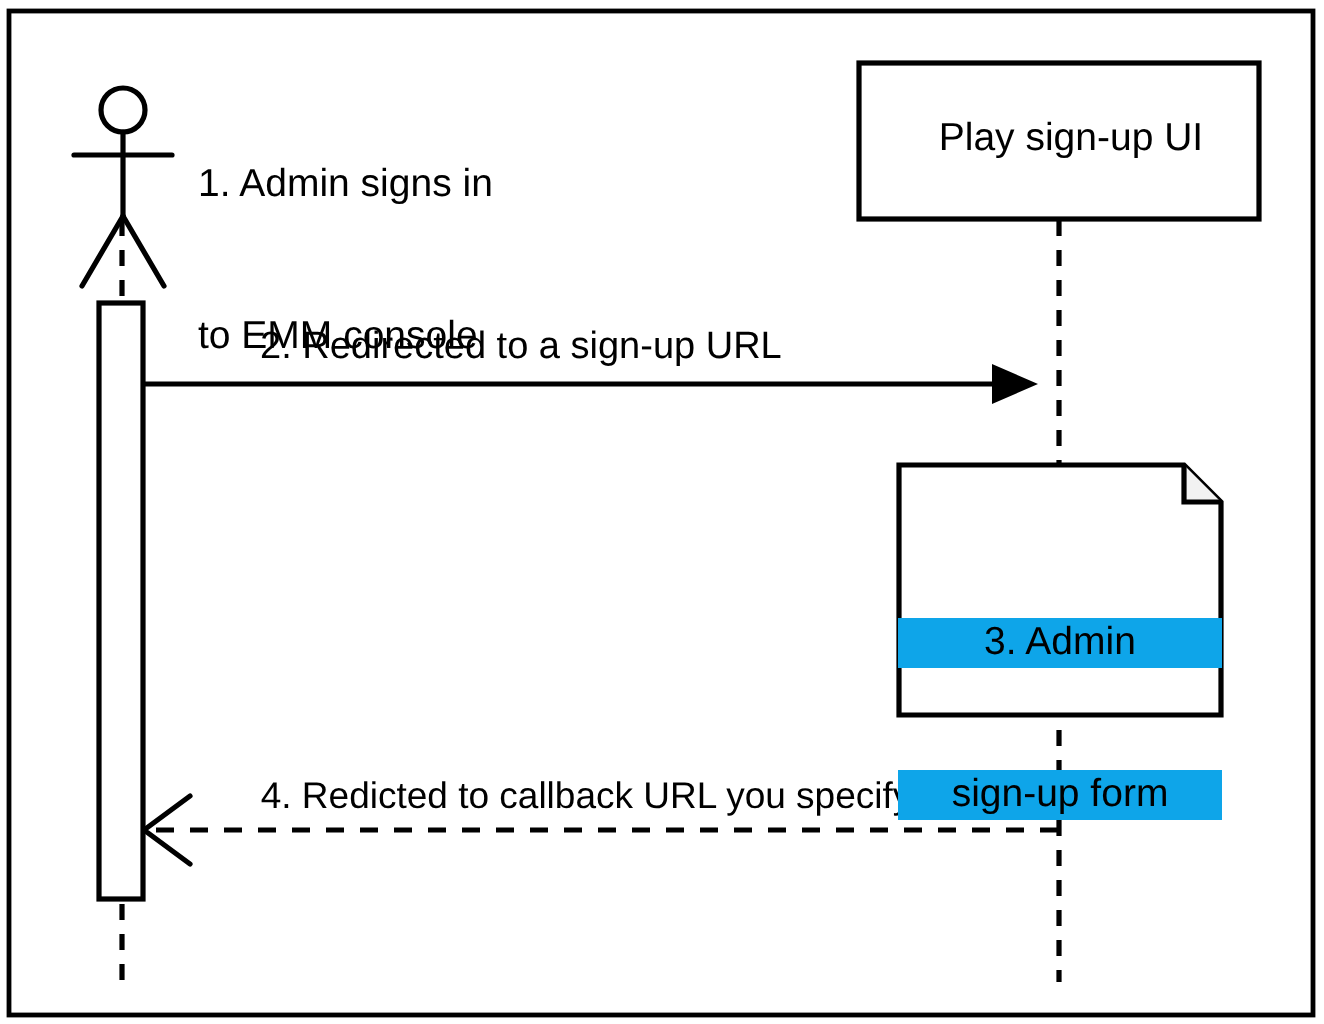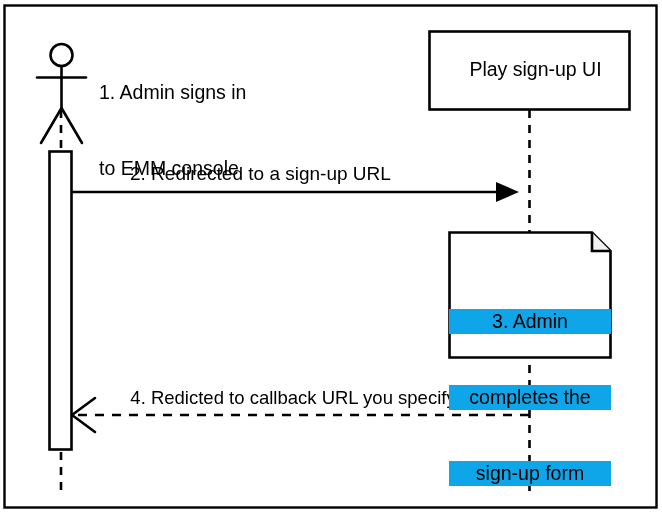--- a/index.html
+++ b/index.html
@@ -130,17 +130,16 @@
   </div>
 
   <div class="txt participant-label">Play sign-up UI</div>
 
   <div class="txt msg1-label">2. Redirected to a sign-up URL</div>
 
   <div class="txt msg2-label">4. Redicted to callback URL you specify</div>
 
   <div class="txt note-text">
     <span>3. Admin</span>
-    <span>completes the</span>
     <span>sign-up form</span>
   </div>
 
 </div>
 
 </body></html>

